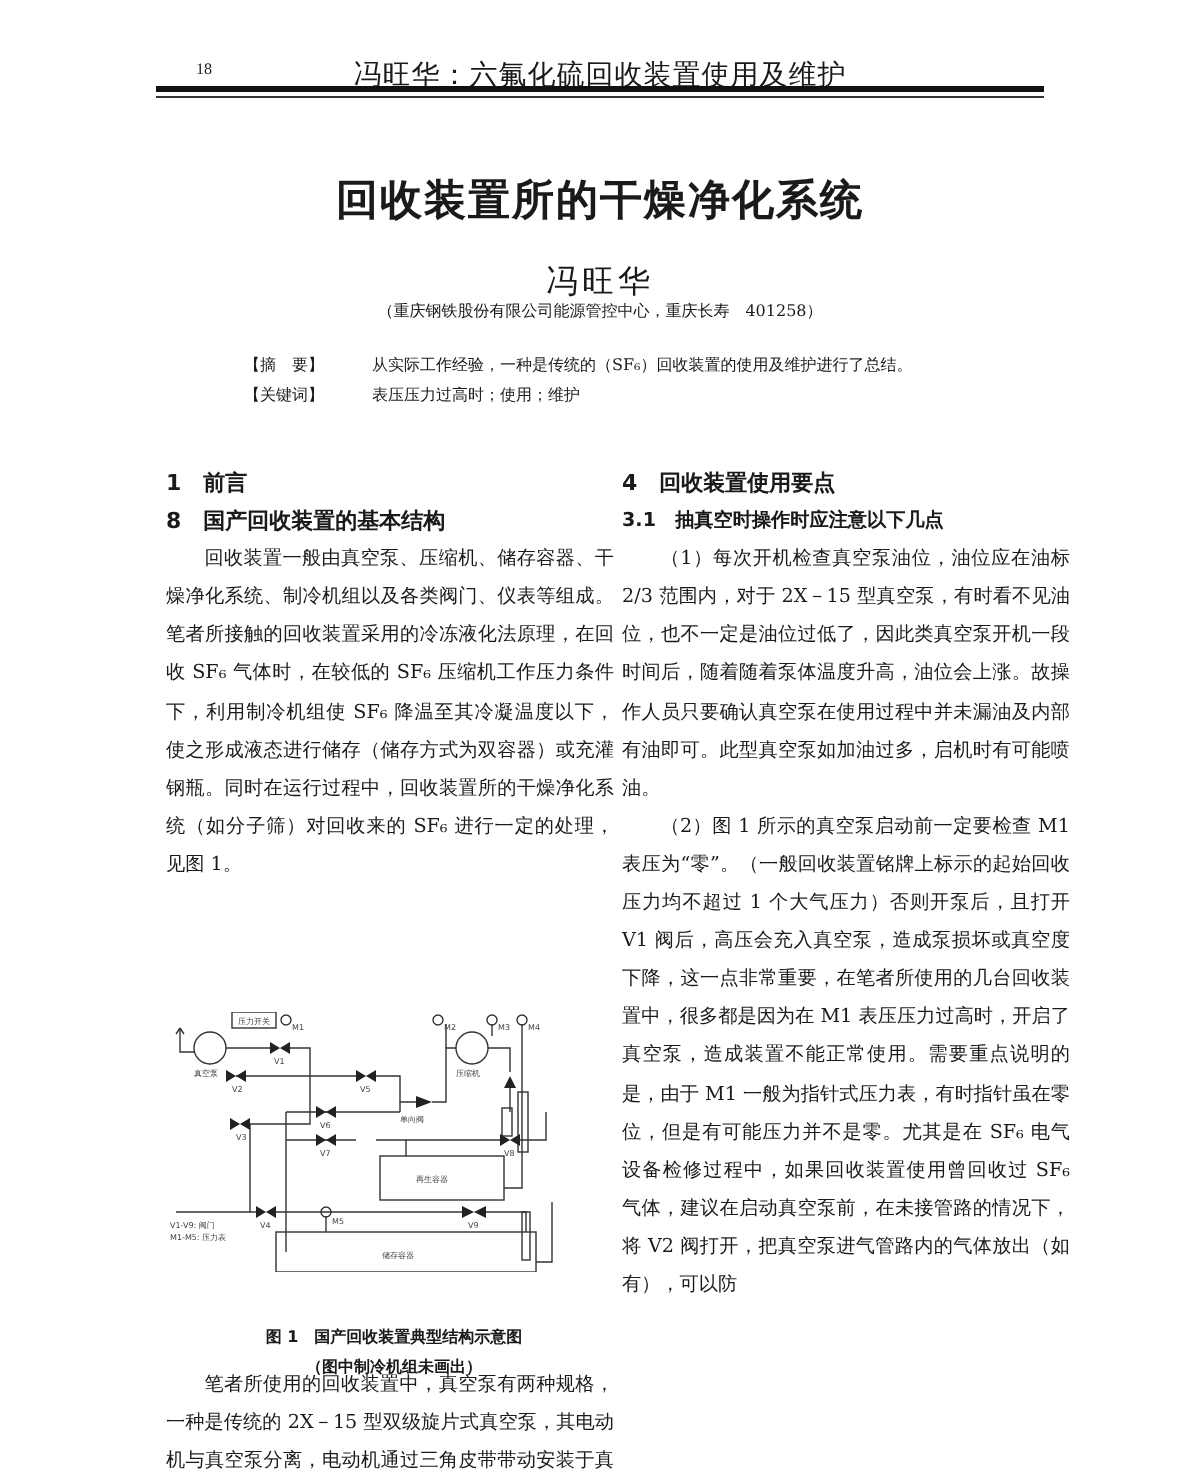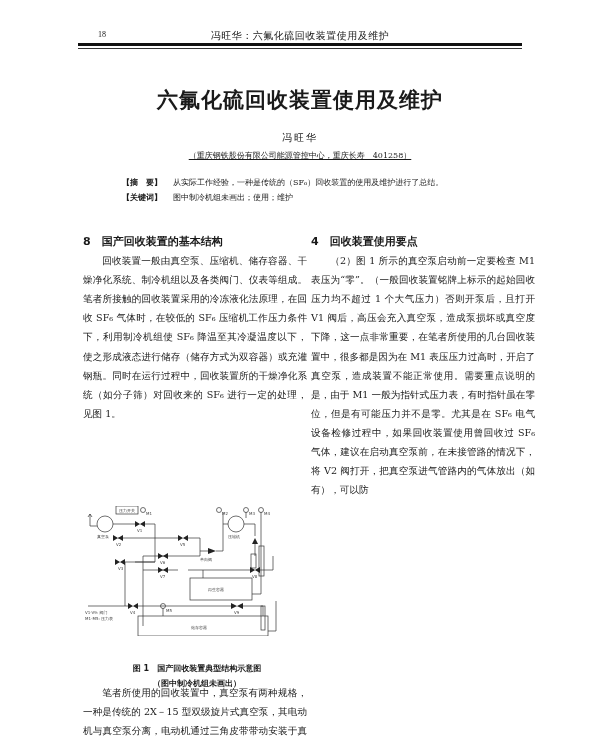--- a/index.html
+++ b/index.html
@@ -1,54 +1,55 @@
 <!DOCTYPE html>
 <html><head>
 <meta charset="utf-8">
 <style>
   html,body{margin:0;padding:0;background:#fff;}
   body{width:600px;height:736px;position:relative;overflow:hidden;font-family:"DejaVu Serif",serif;color:#1a1a1a;}
   .hdr-page{position:absolute;left:78px;top:30px;font-size:8px;font-family:"Liberation Serif",serif;margin-left:20px;}
-  .hdr-title{position:absolute;left:0;width:600px;text-align:center;top:29px;font-size:10px;letter-spacing:0.5px;}
+  .hdr-title{position:absolute;left:0;width:600px;text-align:center;top:29px;font-size:14px;letter-spacing:0.5px;}
   .rule-thick{position:absolute;left:78px;width:444px;top:43px;height:3px;background:#111;}
   .rule-thin{position:absolute;left:78px;width:444px;top:48px;height:1px;background:#333;}
   .title{position:absolute;left:0;width:600px;text-align:center;top:86px;font-size:21px;font-weight:bold;letter-spacing:1px;}
-  .author{position:absolute;left:0;width:600px;text-align:center;top:131px;font-size:10px;letter-spacing:2px;}
-  .affil{position:absolute;left:0;width:600px;text-align:center;top:150px;font-size:8px;text-decoration:underline;}
+  .author{position:absolute;left:0;width:600px;text-align:center;top:131px;font-size:16px;letter-spacing:2px;}
+  .affil{position:absolute;left:0;width:600px;text-align:center;top:150px;font-size:8px;}
   .meta{position:absolute;left:122px;font-size:8px;}
-  .meta .k{font-weight:bold;margin-right:11px;}
+  .meta .k{font-weight:normal;margin-right:24px;}
   .col{position:absolute;width:224px;font-size:9.6px;line-height:19.1px;text-align:justify;}
   .col p{margin:0;text-indent:2em;}
   .col .h1{font-weight:bold;font-size:11px;font-family:"DejaVu Sans",sans-serif;text-indent:0;}
   .col .h2{font-weight:bold;font-size:9.6px;font-family:"DejaVu Sans",sans-serif;text-indent:0;}
   .col .noind{text-indent:0;}
   .figure{position:absolute;left:83px;top:506px;width:228px;height:130px;}
   .caption{position:absolute;left:83px;width:228px;text-align:center;font-size:8px;font-weight:bold;font-family:"DejaVu Sans",sans-serif;margin-top:11px;}
   .tiny{font-size:4px;fill:#444;font-family:"DejaVu Sans",sans-serif;}
 </style>
 </head>
 <body>
 
 <div class="hdr-page">18</div>
 <div class="hdr-title">冯旺华：六氟化硫回收装置使用及维护</div>
 <div class="rule-thick"></div>
 <div class="rule-thin"></div>
 
-<div class="title">六氟化硫回收装置使用及维护</div>
+<div class="title">回收装置所的干燥净化系统</div>
 <div class="author">冯旺华</div>
 <div class="affil">（重庆钢铁股份有限公司能源管控中心，重庆长寿　401258）</div>
 
 <div class="meta" style="top:177px;">
   <span class="k">【摘　要】</span><span>从实际工作经验，一种是传统的（SF₆）回收装置的使用及维护进行了总结。</span>
 </div>
 <div class="meta" style="top:192px;">
-  <span class="k">【关键词】</span><span>图中制冷机组未画出；使用；维护</span>
+  <span class="k">【关键词】</span><span>表压压力过高时；使用；维护</span>
 </div>
 
 <div class="col" style="left:83px;top:232px;">
+  <p class="h1">1　前言</p>
   <p class="h1">8　国产回收装置的基本结构</p>
   <p>回收装置一般由真空泵、压缩机、储存容器、干燥净化系统、制冷机组以及各类阀门、仪表等组成。笔者所接触的回收装置采用的冷冻液化法原理，在回收 SF₆ 气体时，在较低的 SF₆ 压缩机工作压力条件下，利用制冷机组使 SF₆ 降温至其冷凝温度以下，使之形成液态进行储存（储存方式为双容器）或充灌钢瓶。同时在运行过程中，回收装置所的干燥净化系统（如分子筛）对回收来的 SF₆ 进行一定的处理，见图 1。</p>
 </div>
 
 <svg class="figure" viewBox="0 0 228 130">
   <g stroke="#333" stroke-width="0.7" fill="none">
 
     <circle cx="22" cy="18" r="8"></circle>
     <path d="M14,20 L7,20 L7,8 M7,8 l-2,3 M7,8 l2,3"></path>
 
@@ -127,14 +128,16 @@
 
 <div class="caption" style="top:652px;">图 1　国产回收装置典型结构示意图</div>
 <div class="caption" style="top:667px;">（图中制冷机组未画出）</div>
 
 <div class="col" style="left:83px;top:683px;">
   <p>笔者所使用的回收装置中，真空泵有两种规格，一种是传统的 2X－15 型双级旋片式真空泵，其电动机与真空泵分离，电动机通过三角皮带带动安装于真空泵轴子上的皮带轮来驱动真空</p>
 </div>
 
 <div class="col" style="left:311px;top:232px;">
   <p class="h1">4　回收装置使用要点</p>
+  <p class="h2">3.1　抽真空时操作时应注意以下几点</p>
+  <p>（1）每次开机检查真空泵油位，油位应在油标 2/3 范围内，对于 2X－15 型真空泵，有时看不见油位，也不一定是油位过低了，因此类真空泵开机一段时间后，随着随着泵体温度升高，油位会上涨。故操作人员只要确认真空泵在使用过程中并未漏油及内部有油即可。此型真空泵如加油过多，启机时有可能喷油。</p>
   <p>（2）图 1 所示的真空泵启动前一定要检查 M1 表压为“零”。（一般回收装置铭牌上标示的起始回收压力均不超过 1 个大气压力）否则开泵后，且打开 V1 阀后，高压会充入真空泵，造成泵损坏或真空度下降，这一点非常重要，在笔者所使用的几台回收装置中，很多都是因为在 M1 表压压力过高时，开启了真空泵，造成装置不能正常使用。需要重点说明的是，由于 M1 一般为指针式压力表，有时指针虽在零位，但是有可能压力并不是零。尤其是在 SF₆ 电气设备检修过程中，如果回收装置使用曾回收过 SF₆ 气体，建议在启动真空泵前，在未接管路的情况下，将 V2 阀打开，把真空泵进气管路内的气体放出（如有），可以防</p>
 </div>
 
 </body></html>

